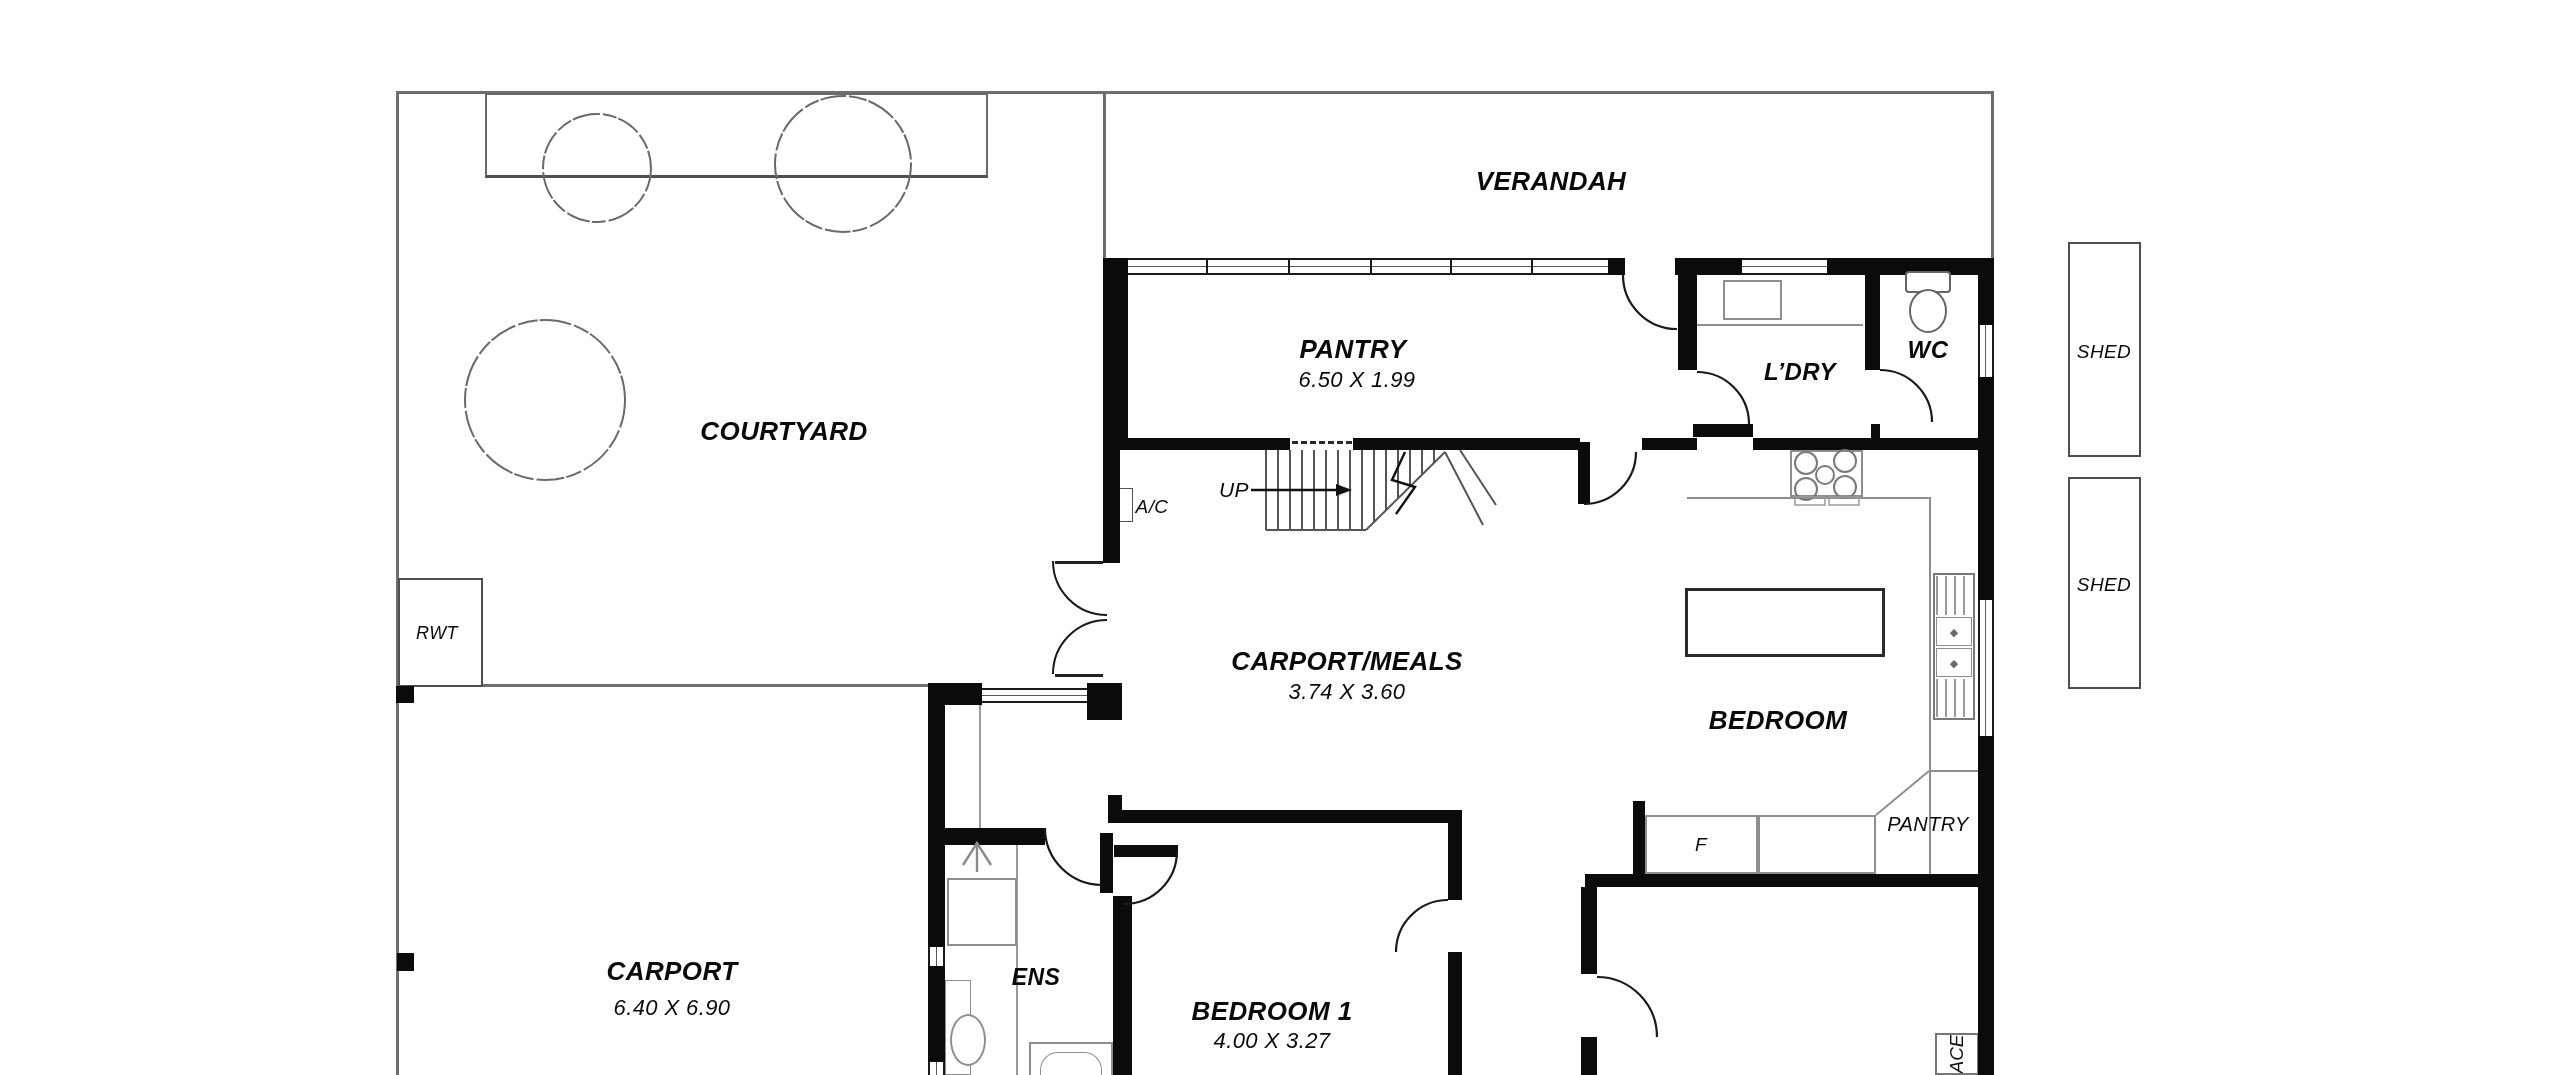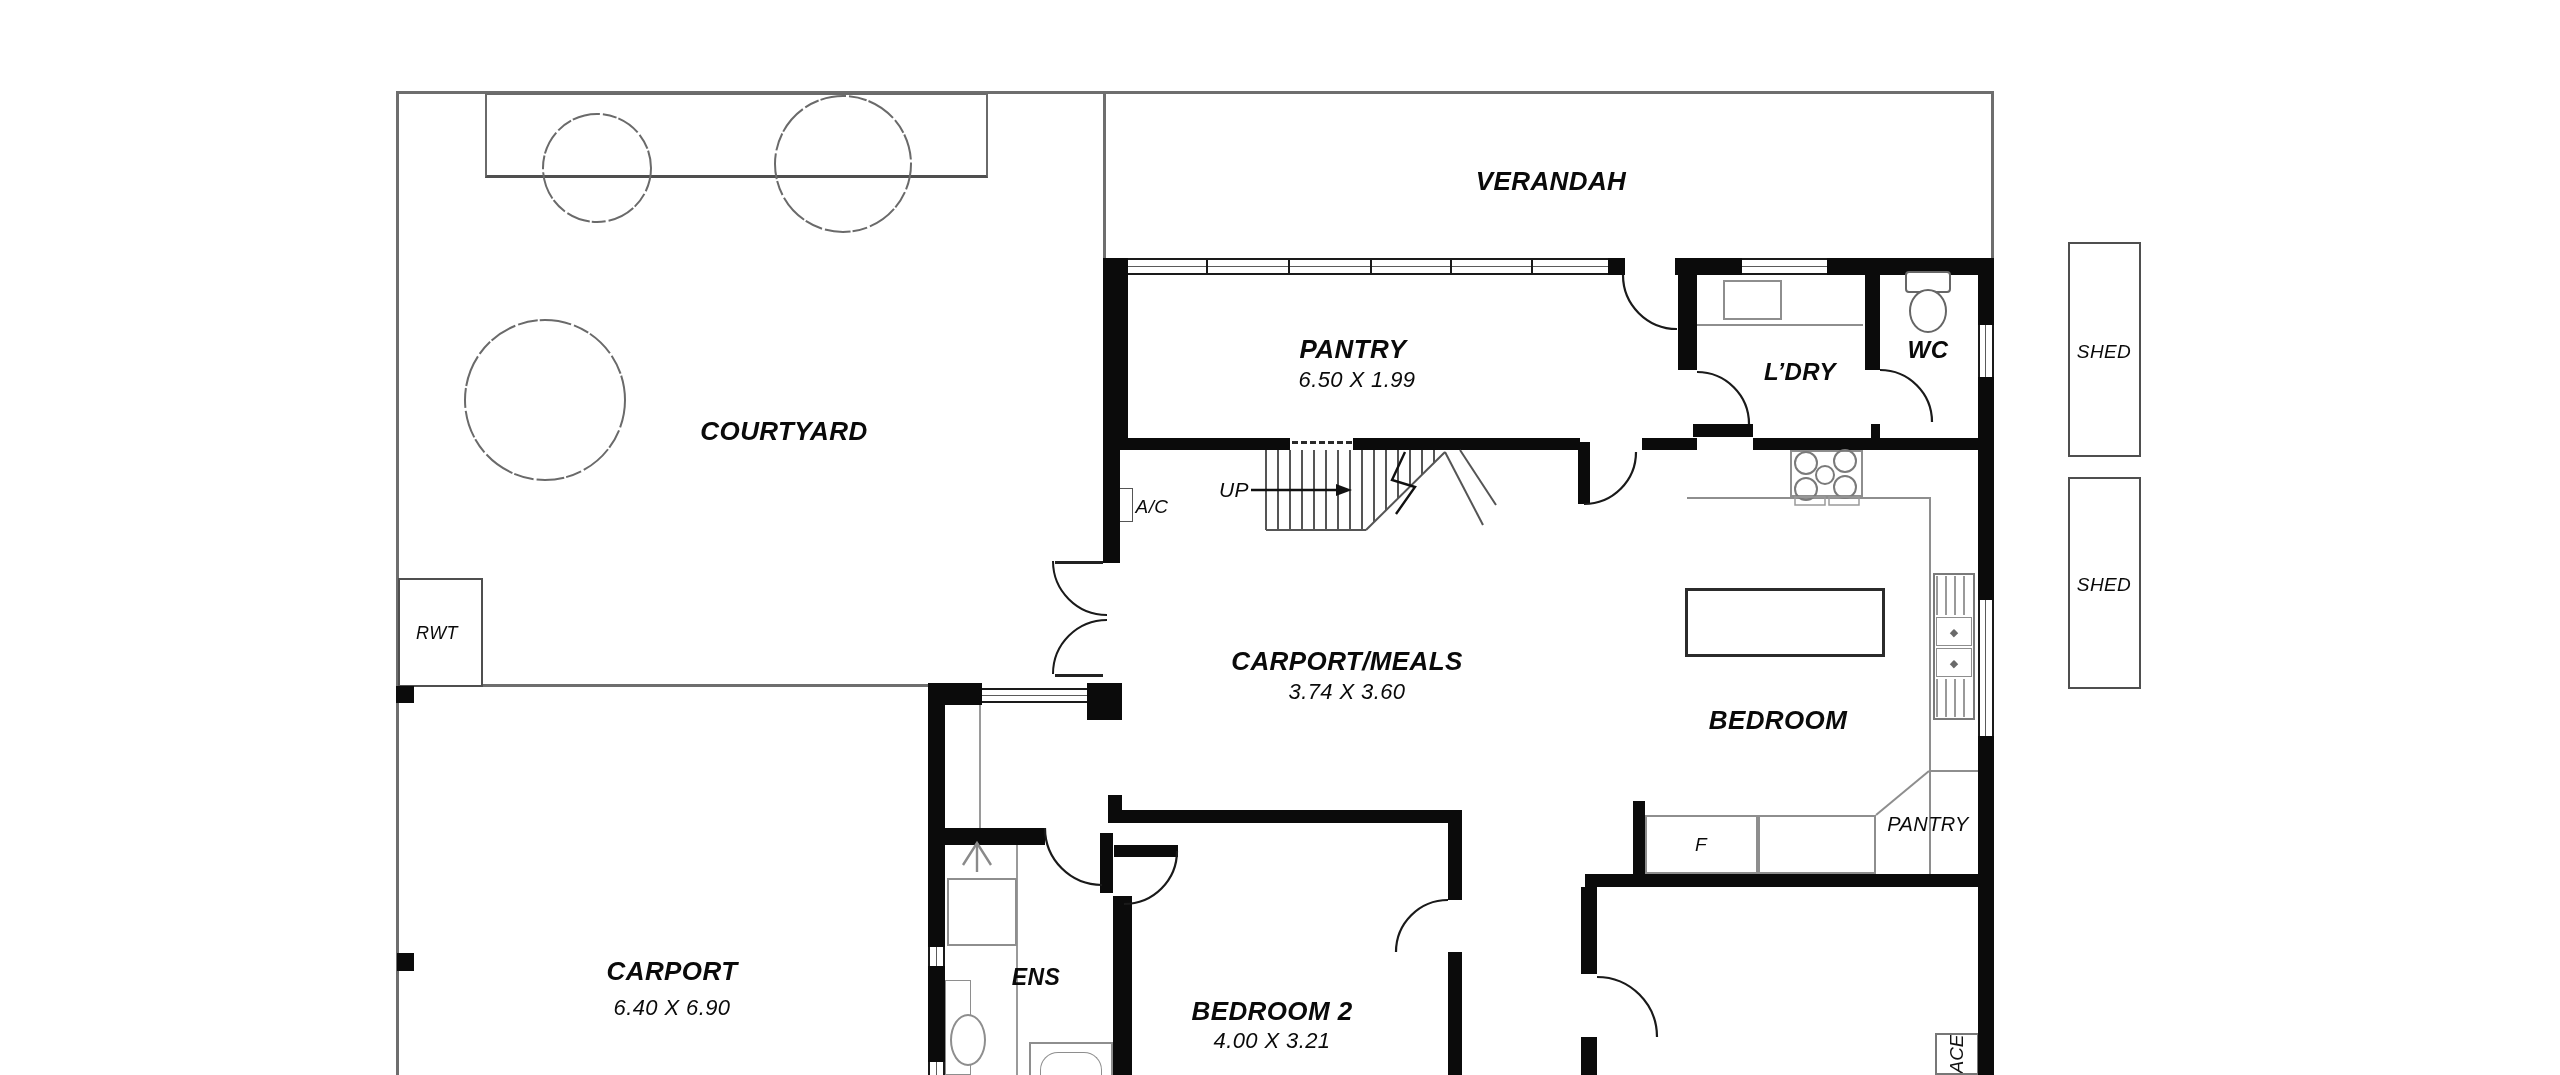--- a/index.html
+++ b/index.html
@@ -223,16 +223,16 @@
   <div class="lbl sm" style="left:1152px;top:507px;">A/C</div>
   <div class="lbl sm" style="left:1234px;top:490px;font-size:21px;">UP</div>
   <div class="lbl" style="left:1347px;top:661px;">CARPORT/MEALS</div>
   <div class="lbl dim" style="left:1347px;top:692px;">3.74 X 3.60</div>
   <div class="lbl" style="left:1778px;top:720px;">BEDROOM</div>
   <div class="lbl sm" style="left:1701px;top:845px;">F</div>
   <div class="lbl sm" style="left:1928px;top:824px;font-size:20px;">PANTRY</div>
   <div class="lbl" style="left:672px;top:971px;">CARPORT</div>
   <div class="lbl dim" style="left:672px;top:1008px;">6.40 X 6.90</div>
   <div class="lbl md" style="left:1022px;top:977px;font-size:23px;margin-left:14px;">ENS</div>
-  <div class="lbl" style="left:1272px;top:1011px;">BEDROOM 2</div>
-  <div class="lbl dim" style="left:1272px;top:1041px;">4.00 X 3.21</div>
+  <div class="lbl" style="left:1272px;top:1011px;">BEDROOM 1</div>
+  <div class="lbl dim" style="left:1272px;top:1041px;">4.00 X 3.27</div>
 
 </div>
 
 </body></html>

